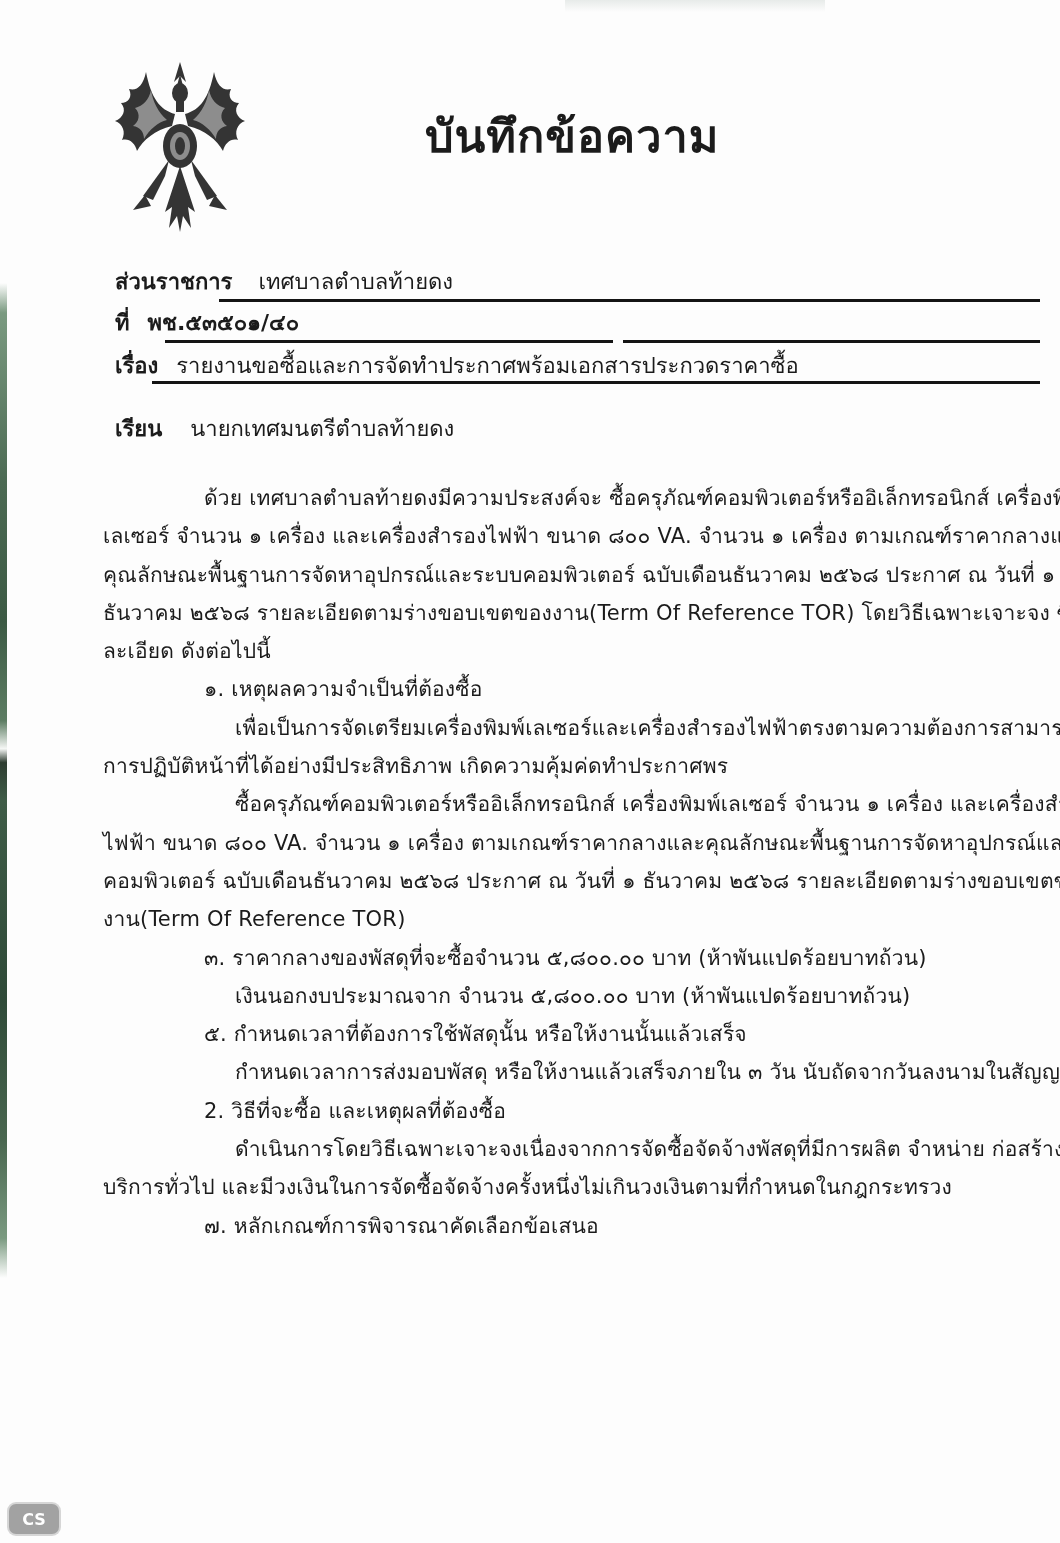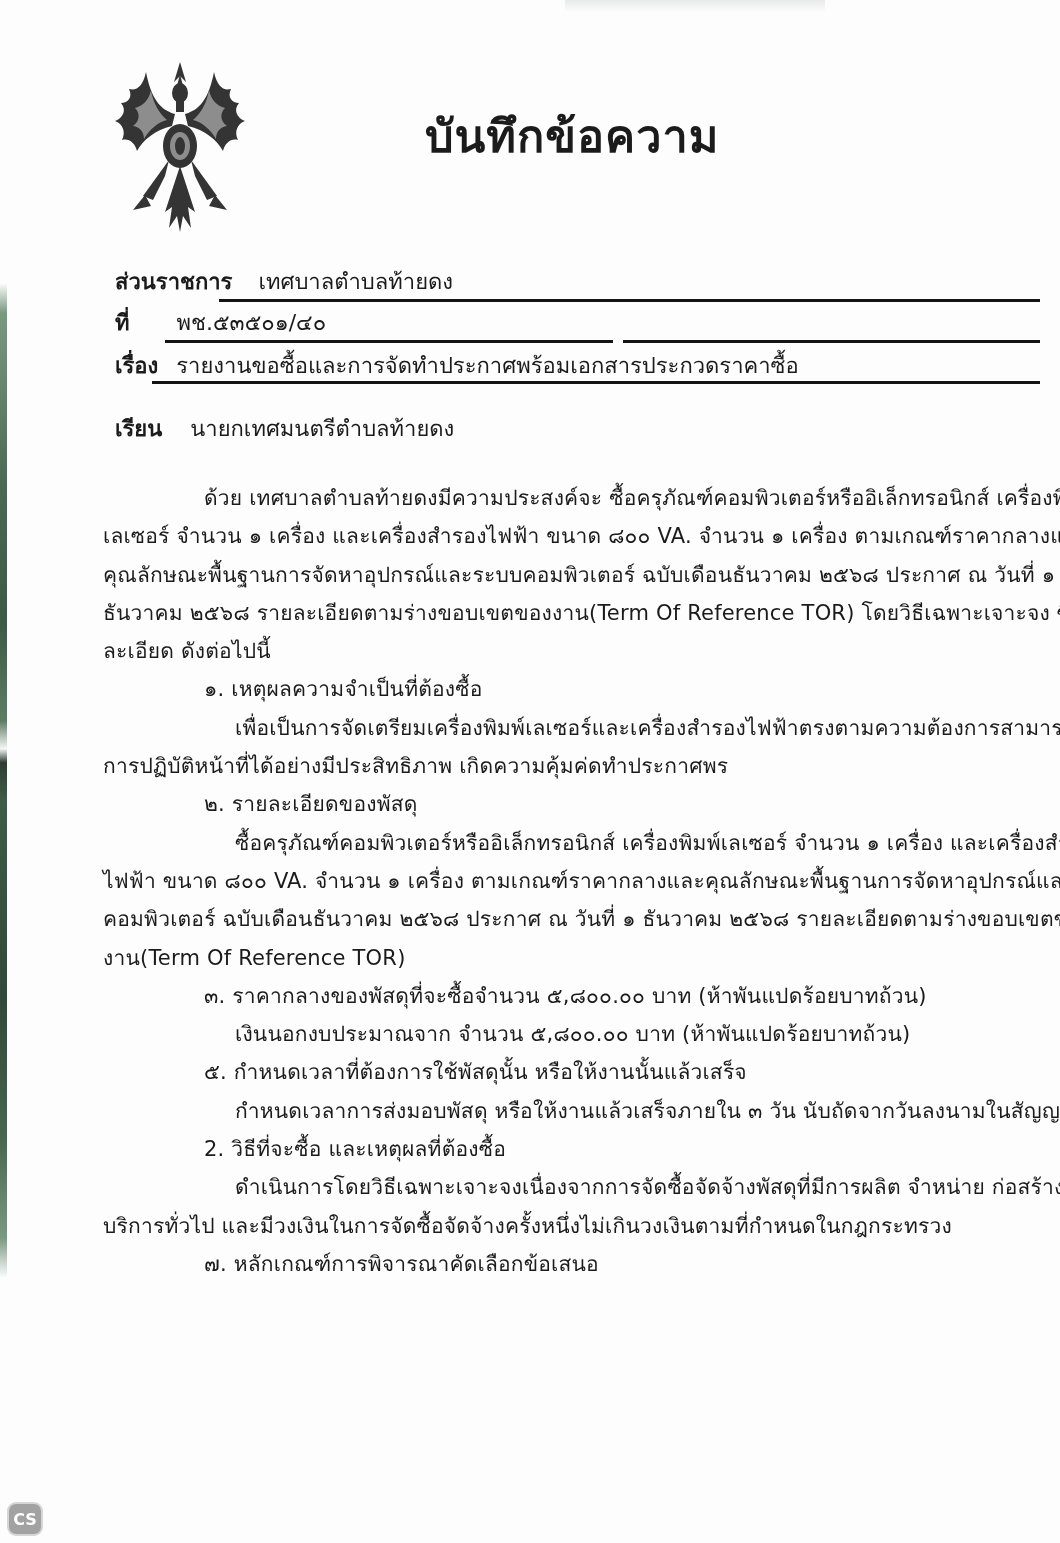--- a/index.html
+++ b/index.html
@@ -29,42 +29,42 @@
     white-space:nowrap;
   }
   
   .hrow { position:absolute; font-size:22px; white-space:nowrap; }
   .hlabel { font-weight:bold; }
   .hline { position:absolute; height:3px; background:#141414; }
   .row-agency { left:115px; top:264px; }
   .row-agency .hvalue { margin-left:26px; }
   .line-agency { left:219px; top:299px; width:821px; }
   .row-no { left:115px; top:305px; }
-  .row-no .hvalue { margin-left:47px; }
+  .row-no .hvalue { margin-left:18px;font-weight:bold; }
   .row-date { left:595px; top:305px; position:absolute; font-size:22px; white-space:nowrap; }
   .row-date .hvalue { margin-left:8px; }
   .line-no-a { left:165px; top:340px; width:448px; }
   .line-no-b { left:623px; top:340px; width:417px; }
   .row-subject { left:115px; top:348px; }
   .row-subject .hvalue { margin-left:18px; }
   .line-subject { left:152px; top:381px; width:888px; }
   .row-to { left:115px; top:411px; }
   .row-to .hvalue { margin-left:28px; }
   
   .doc-body { position:absolute; left:103px; top:481px; width:880px; }
   .doc-body .line {
     height:38.3px; font-size:21px; white-space:nowrap;
     letter-spacing:0.2px;
   }
   .doc-body .i-p { padding-left:101px; }  
   .doc-body .i-s { padding-left:132px; }  
   .doc-body .i-f { padding-left:0; }      
   
   .cs-badge {
-    position:absolute; left:9px; top:1504px; width:32px; height:30px;
+    position:absolute; left:9px; top:1504px; width:50px; height:30px;
     background:#a2a2a2; border-radius:7px;
     color:#ffffff; font-weight:bold; font-size:16px;
     display:flex; align-items:center; justify-content:center;
     box-shadow:0 0 0 2px #d6d6d6;
   }
   .scan-text {
     position:absolute; left:48px; top:1505px;
     font-size:23px; color:#bdbdbd; white-space:nowrap;
   }
 </style>
@@ -134,21 +134,20 @@
 
   <div class="doc-body">
       <div class="line i-p">ด้วย เทศบาลตำบลท้ายดงมีความประสงค์จะ ซื้อครุภัณฑ์คอมพิวเตอร์หรืออิเล็กทรอนิกส์ เครื่องพิมพ์</div>
       <div class="line i-f">เลเซอร์ จำนวน ๑ เครื่อง และเครื่องสำรองไฟฟ้า ขนาด ๘๐๐ VA. จำนวน ๑ เครื่อง ตามเกณฑ์ราคากลางและ</div>
       <div class="line i-f">คุณลักษณะพื้นฐานการจัดหาอุปกรณ์และระบบคอมพิวเตอร์ ฉบับเดือนธันวาคม ๒๕๖๘ ประกาศ ณ วันที่ ๑</div>
       <div class="line i-f">ธันวาคม ๒๕๖๘ รายละเอียดตามร่างขอบเขตของงาน(Term Of Reference TOR) โดยวิธีเฉพาะเจาะจง ซึ่งมีราย</div>
       <div class="line i-f">ละเอียด ดังต่อไปนี้</div>
       <div class="line i-p">๑. เหตุผลความจำเป็นที่ต้องซื้อ</div>
       <div class="line i-s">เพื่อเป็นการจัดเตรียมเครื่องพิมพ์เลเซอร์และเครื่องสำรองไฟฟ้าตรงตามความต้องการสามารถใช้ใน</div>
       <div class="line i-f">การปฏิบัติหน้าที่ได้อย่างมีประสิทธิภาพ เกิดความคุ้มค่ดทำประกาศพร</div>
-      <div class="line i-p">๒. รายละเอียดของพัสดุ</div>
       <div class="line i-s">ซื้อครุภัณฑ์คอมพิวเตอร์หรืออิเล็กทรอนิกส์ เครื่องพิมพ์เลเซอร์ จำนวน ๑ เครื่อง และเครื่องสำรอง</div>
       <div class="line i-f">ไฟฟ้า ขนาด ๘๐๐ VA. จำนวน ๑ เครื่อง ตามเกณฑ์ราคากลางและคุณลักษณะพื้นฐานการจัดหาอุปกรณ์และระบบ</div>
       <div class="line i-f">คอมพิวเตอร์ ฉบับเดือนธันวาคม ๒๕๖๘ ประกาศ ณ วันที่ ๑ ธันวาคม ๒๕๖๘ รายละเอียดตามร่างขอบเขตของ</div>
       <div class="line i-f">งาน(Term Of Reference TOR)</div>
       <div class="line i-p">๓. ราคากลางของพัสดุที่จะซื้อจำนวน ๕,๘๐๐.๐๐ บาท (ห้าพันแปดร้อยบาทถ้วน)</div>
       <div class="line i-s">เงินนอกงบประมาณจาก จำนวน ๕,๘๐๐.๐๐ บาท (ห้าพันแปดร้อยบาทถ้วน)</div>
       <div class="line i-p">๕. กำหนดเวลาที่ต้องการใช้พัสดุนั้น หรือให้งานนั้นแล้วเสร็จ</div>
       <div class="line i-s">กำหนดเวลาการส่งมอบพัสดุ หรือให้งานแล้วเสร็จภายใน ๓ วัน นับถัดจากวันลงนามในสัญญา</div>
       <div class="line i-p">2. วิธีที่จะซื้อ และเหตุผลที่ต้องซื้อ</div>
       <div class="line i-s">ดำเนินการโดยวิธีเฉพาะเจาะจงเนื่องจากการจัดซื้อจัดจ้างพัสดุที่มีการผลิต จำหน่าย ก่อสร้าง หรือให้</div>

